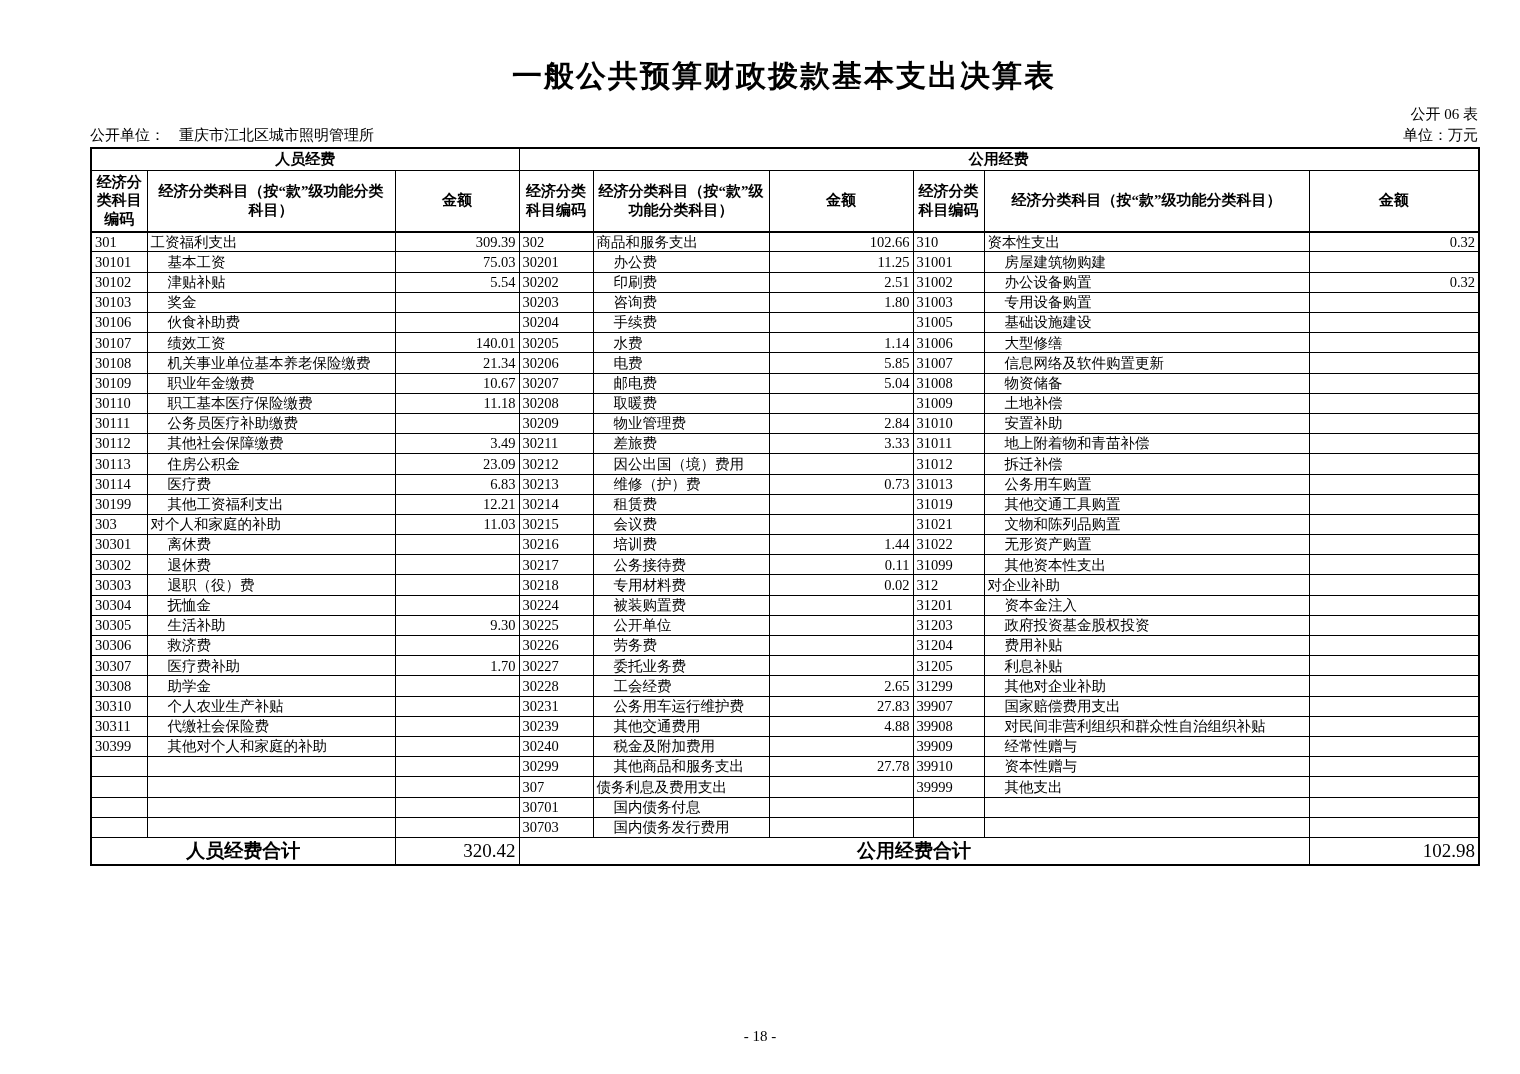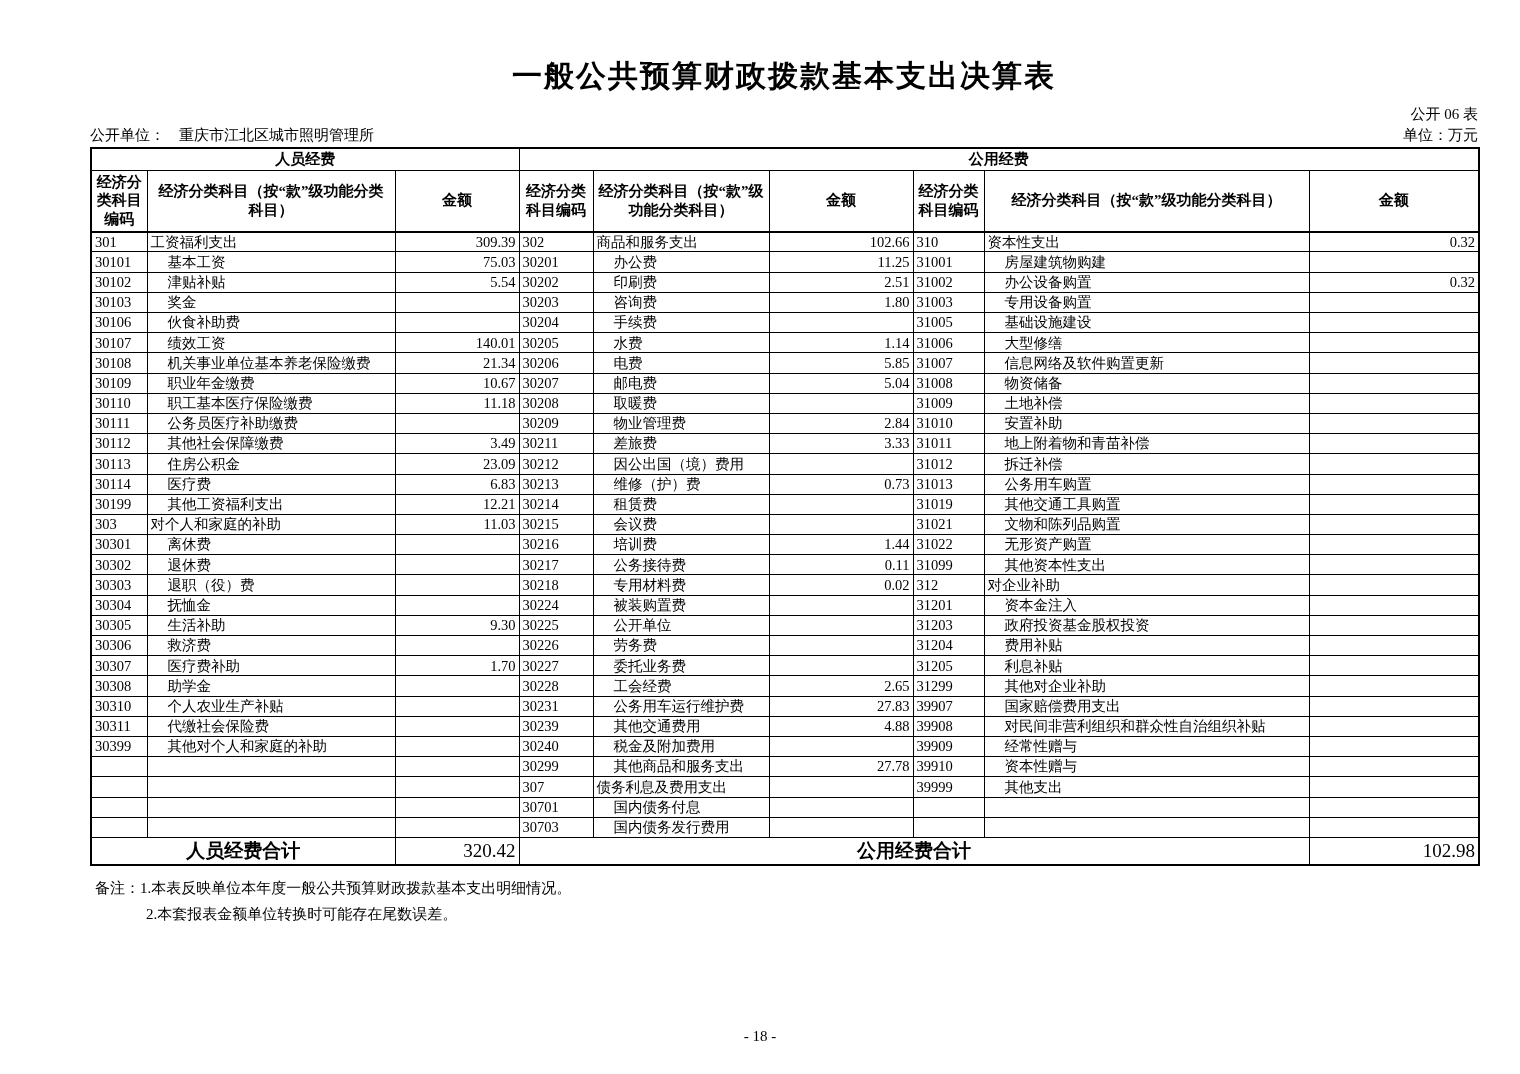--- a/index.html
+++ b/index.html
@@ -486,20 +486,16 @@
     <tfoot>
       <tr>
         <td colspan="2" class="total-label">人员经费合计</td>
         <td class="amount">320.42</td>
         <td colspan="5" class="total-label">公用经费合计</td>
         <td class="amount">102.98</td>
       </tr>
     </tfoot>
   </table>
 
-  <div class="notes">
-    <div class="note-1">备注：1.本表反映单位本年度一般公共预算财政拨款基本支出明细情况。</div>
-    <div class="note-2">2.本套报表金额单位转换时可能存在尾数误差。</div>
-  </div>
 
   <div class="page-number">-  18  -</div>
 
 </div>
 
 </body></html>

